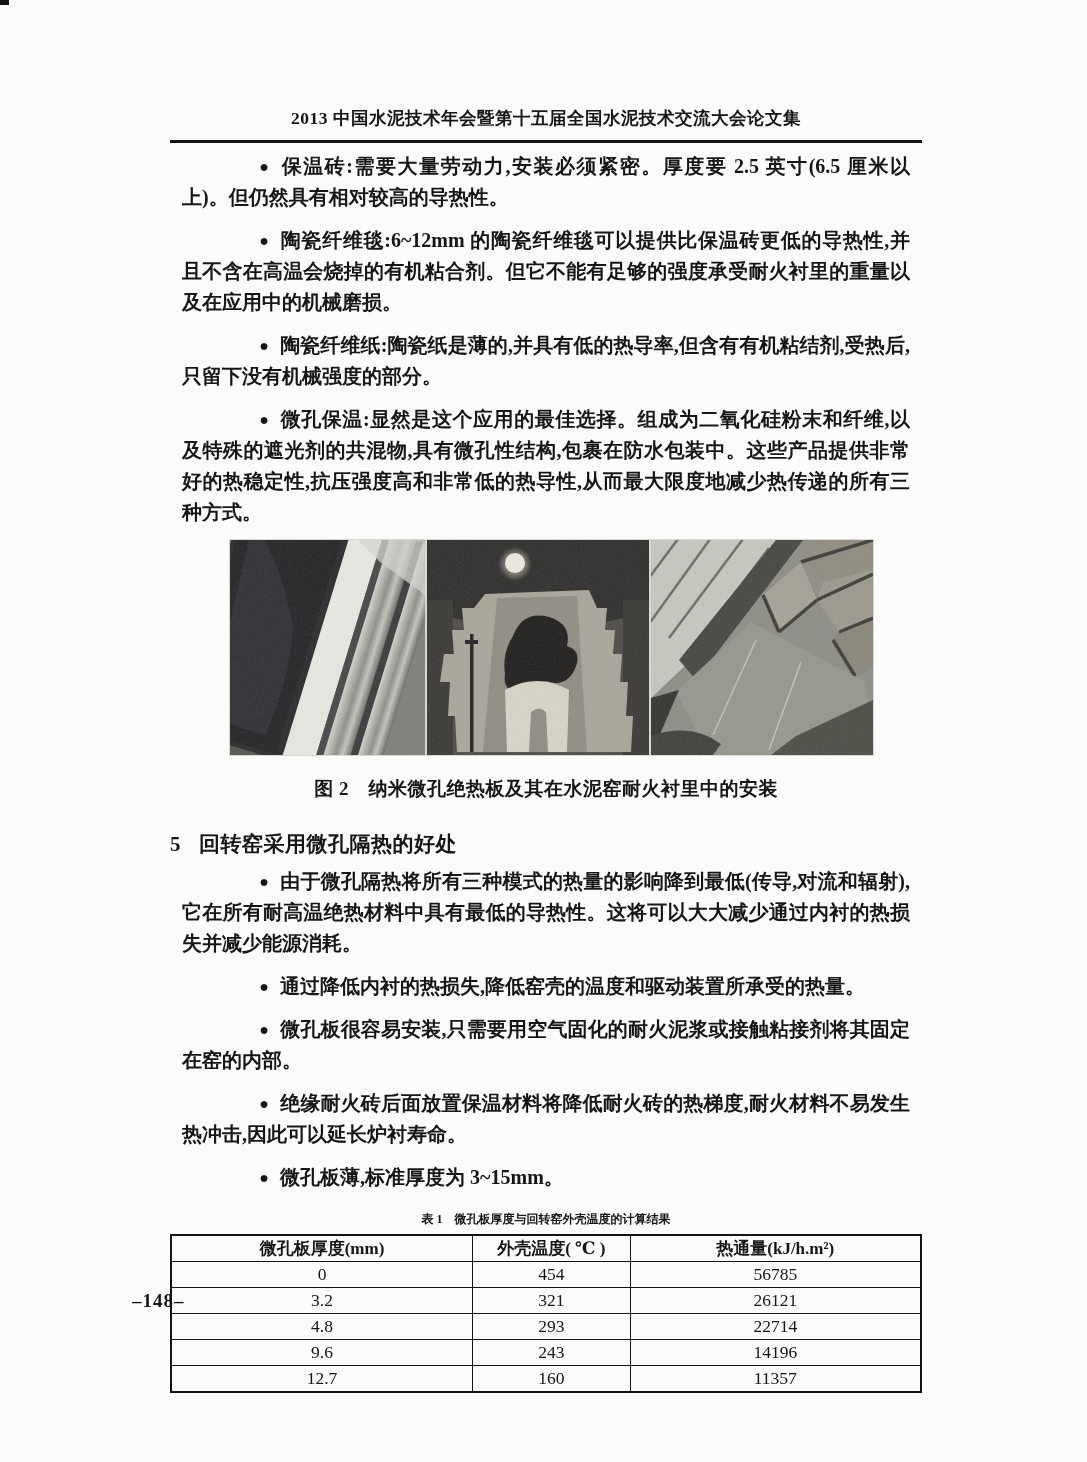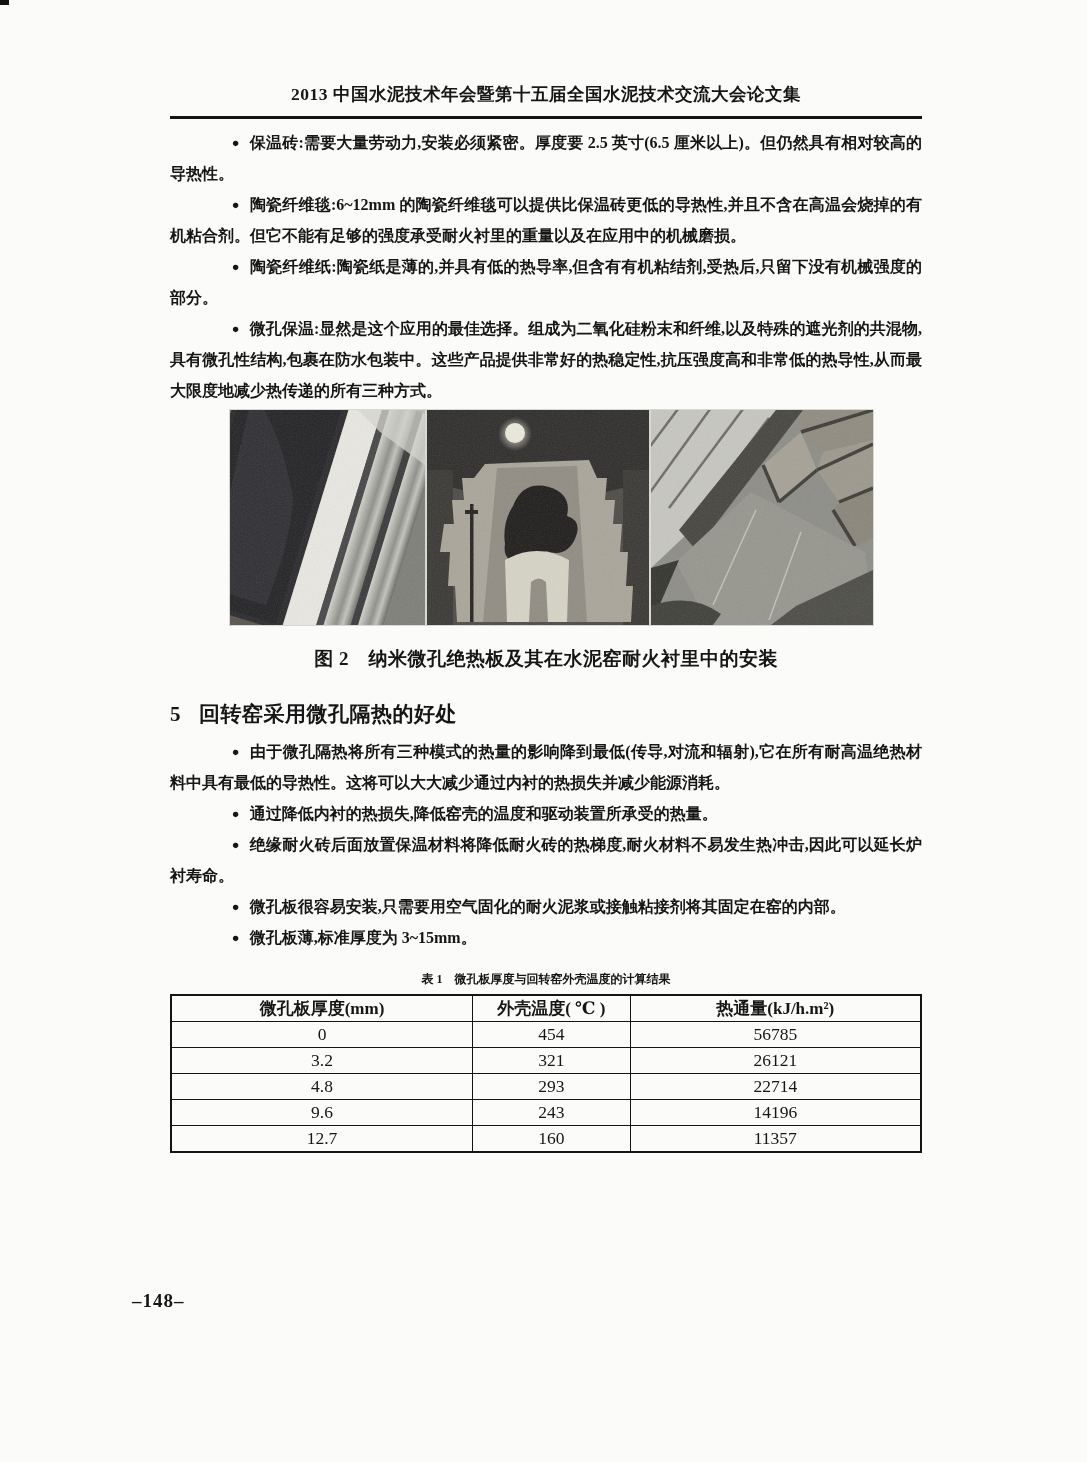--- a/index.html
+++ b/index.html
@@ -2,23 +2,23 @@
 <html><head>
 <meta charset="utf-8">
 <style>
   html,body{margin:0;padding:0;}
   body{
     width:1087px;height:1462px;position:relative;overflow:hidden;
     background:#fbfbf9;color:#161616;
     font-family:"Liberation Serif","DejaVu Serif",serif;
   }
   .content{position:absolute;left:170px;top:0;width:752px;}
-  .doc-header{margin-top:82px;text-align:center;font-size:17.5px;font-weight:bold;letter-spacing:.5px;}
+  .doc-header{margin-top:106px;text-align:center;font-size:17.5px;font-weight:bold;letter-spacing:.5px;}
   .header-rule{margin-top:10px;height:0;border-top:3px solid #141414;}
-  .para{margin:0;font-size:16px;line-height:31px;text-align:justify;text-indent:2em;font-weight:bold;}
+  .para{margin:12px;font-size:20px;line-height:31px;text-align:justify;text-indent:2em;font-weight:bold;}
   .para:first-of-type{margin-top:8px;}
   .bullet{display:inline-block;transform:scale(.8);margin-right:6px;}
   .figure-row{margin-top:4px;margin-left:60px;display:flex;gap:2px;}
   .photo{display:block;background:#777;outline:1px solid #d8d8d2;}
   .figure-caption{margin-top:21px;text-align:center;font-size:19px;font-weight:bold;letter-spacing:.5px;}
   .section-heading{margin-top:28px;font-size:21px;font-weight:bold;letter-spacing:.5px;}
   .section-heading .sec-num{margin-right:18px;}
   .benefit-first{margin-top:8px;}
   .table-caption{margin-top:18px;text-align:center;font-size:12px;font-weight:bold;}
   table.data-table{margin-top:6px;width:752px;border-collapse:collapse;table-layout:fixed;
@@ -148,22 +148,22 @@
   </div>
 
   <div class="figure-caption">图 2　纳米微孔绝热板及其在水泥窑耐火衬里中的安装</div>
 
   <div class="section-heading">
     <span class="sec-num">5</span><span>回转窑采用微孔隔热的好处</span>
   </div>
 
   <p class="para benefit-first"><span class="bullet">●</span><span>由于微孔隔热将所有三种模式的热量的影响降到最低(传导,对流和辐射),它在所有耐高温绝热材料中具有最低的导热性。这将可以大大减少通过内衬的热损失并减少能源消耗。</span></p>
   <p class="para"><span class="bullet">●</span><span>通过降低内衬的热损失,降低窑壳的温度和驱动装置所承受的热量。</span></p>
+  <p class="para"><span class="bullet">●</span><span>微孔板很容易安装,只需要用空气固化的耐火泥浆或接触粘接剂将其固定在窑的内部。</span></p>
   <p class="para"><span class="bullet">●</span><span>绝缘耐火砖后面放置保温材料将降低耐火砖的热梯度,耐火材料不易发生热冲击,因此可以延长炉衬寿命。</span></p>
-  <p class="para"><span class="bullet">●</span><span>微孔板很容易安装,只需要用空气固化的耐火泥浆或接触粘接剂将其固定在窑的内部。</span></p>
   <p class="para"><span class="bullet">●</span><span>微孔板薄,标准厚度为 3~15mm。</span></p>
 
   <div class="table-caption">表 1　微孔板厚度与回转窑外壳温度的计算结果</div>
 
   <table class="data-table">
     <colgroup>
         <col class="c1">
         <col class="c2">
         <col class="c3">
       </colgroup>

